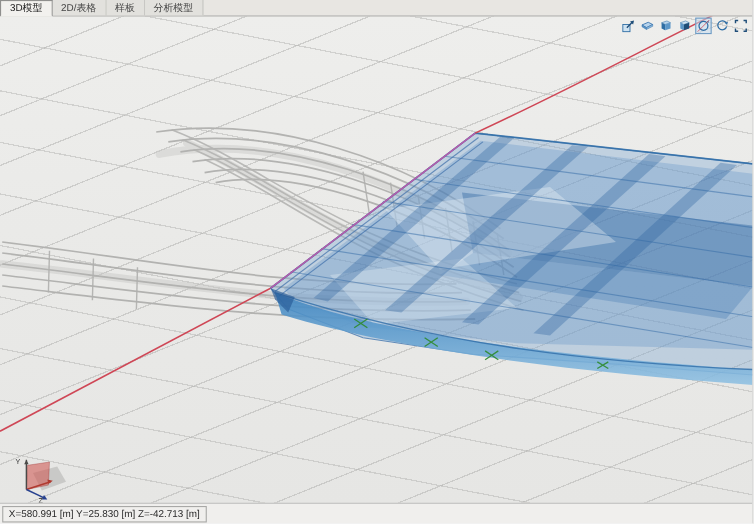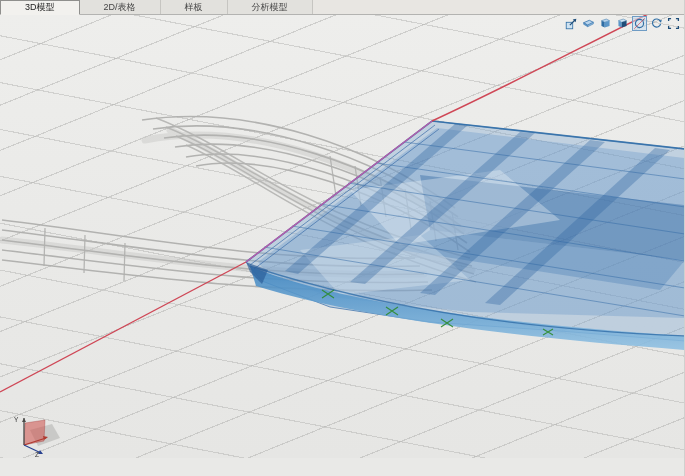--- a/index.html
+++ b/index.html
@@ -4,21 +4,21 @@
 <style>
   html,body{margin:0;padding:0;}
   body{font-family:"Liberation Sans","DejaVu Sans",sans-serif;}
   .app{position:relative;width:685px;height:476px;background:#e9e9e7;overflow:hidden;
        border-right:1px solid #d0d0ce;box-sizing:border-box;}
 
   
   .tabbar{position:absolute;top:0;left:0;right:0;height:14px;background:#e8e6e2;
           border-bottom:1px solid #b3b3b1;display:flex;align-items:stretch;font-size:9px;
           color:#454545;z-index:30;}
-  .tab{display:flex;align-items:center;padding:0 24px;background:#e2e1dd;
+  .tab{display:flex;align-items:center;padding:0 8px;background:#e2e1dd;
        border-right:1px solid #c6c5c1;cursor:default;white-space:nowrap;}
   .tab.active{background:#f2f1ee;border:1px solid #8f8f8d;border-bottom:1px solid #f2f1ee;
        margin-bottom:-1px;color:#1c1c1c;}
 
   
   .viewport{position:absolute;top:14px;left:0;right:0;bottom:18px;overflow:hidden;
     background-image:
       repeating-linear-gradient(158deg, rgba(180,180,178,.55) 0 1.1px, transparent 1.1px 42px),
       repeating-linear-gradient(11deg,  rgba(180,180,178,.5)  0 1.1px, transparent 1.1px 46px),
       linear-gradient(180deg,#eeeeec 0%,#e9e9e7 55%,#e6e6e4 100%);}
@@ -234,14 +234,17 @@
             <path d="M2,5 L2,2 L5,2"></path>
               <path d="M11,2 L14,2 L14,5"></path>
             <path d="M14,11 L14,14 L11,14"></path>
               <path d="M5,14 L2,14 L2,11"></path>
           </g>
         </svg>
       </button>
     </div>
   </div>
 
+  <div class="statusbar">
+    <div class="status-field">X=580.991 [m] Y=25.830 [m] Z=-42.713 [m]</div>
+  </div>
 
 </div>
 
 </body></html>

